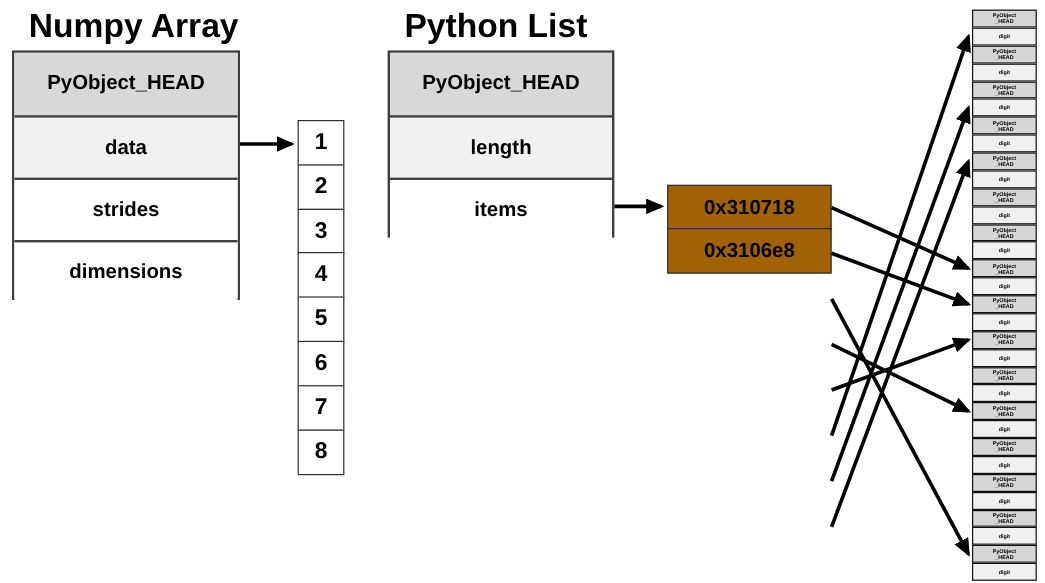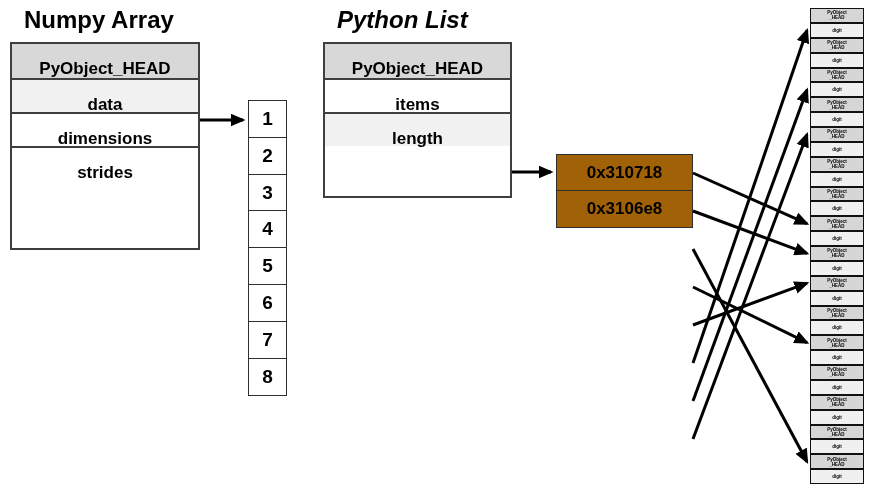--- a/index.html
+++ b/index.html
@@ -1,22 +1,22 @@
 <!DOCTYPE html>
 <html><head>
 <meta charset="utf-8">
 <style>
   html,body{margin:0;padding:0;background:#ffffff;}
   body{font-family:"Liberation Sans", sans-serif; color:#000;}
   #stage{position:relative;width:871px;height:486px;background:#fff;overflow:hidden;}
 
-  .diagram-title{position:absolute;font-size:24px;font-weight:700;letter-spacing:0;white-space:nowrap;}
+  .diagram-title{position:absolute;font-size:28px;font-weight:700;letter-spacing:0;white-space:nowrap;}
 
   .struct{position:absolute;border:2px solid #3f3f3f;box-sizing:border-box;background:#fff;}
-  .srow{height:34px;line-height:50px;text-align:center;font-size:17px;font-weight:600;
+  .srow{height:52px;line-height:50px;text-align:center;font-size:17px;font-weight:600;
         box-sizing:border-box;background:#ffffff;}
   .srow + .srow{border-top:2px solid #3f3f3f;}
   .srow.head{background:#d8d8d8;}
   .srow.light{background:#f1f1f1;}
 
   .col{position:absolute;}
   .bcell{width:39px;height:38.4px;border:1.6px solid #2e2e2e;box-sizing:border-box;margin-top:-1.6px;
          background:#fff;text-align:center;line-height:35px;font-size:19px;font-weight:700;}
   .bcell:first-child{margin-top:0;}
 
@@ -35,41 +35,41 @@
 </head>
 <body>
 
 <div id="stage">
 
   <div class="diagram-title" style="left:24px;top:6px;">Numpy Array</div>
 
   <div class="struct" style="left:10px;top:42px;width:190px;height:208px;">
     <div class="srow head">PyObject_HEAD</div>
     <div class="srow light">data</div>
+    <div class="srow">strides</div>
     <div class="srow">dimensions</div>
-    <div class="srow">strides</div>
   </div>
 
   <div class="col" id="buffer-col" style="left:248px;top:100px;">
       <div class="bcell">1</div>
       <div class="bcell">2</div>
       <div class="bcell">3</div>
       <div class="bcell">4</div>
       <div class="bcell">5</div>
       <div class="bcell">6</div>
       <div class="bcell">7</div>
       <div class="bcell">8</div>
     </div>
 
-  <div class="diagram-title" style="left:337px;top:6px;font-style:italic;">Python List</div>
+  <div class="diagram-title" style="left:337px;top:6px;">Python List</div>
 
   <div class="struct" style="left:323px;top:42px;width:189px;height:156px;">
     <div class="srow head">PyObject_HEAD</div>
+    <div class="srow light">length</div>
     <div class="srow">items</div>
-    <div class="srow light">length</div>
   </div>
 
   <div class="col" id="pointer-col" style="left:556px;top:154px;">
       <div class="hcell">0x310718</div>
       <div class="hcell">0x3106e8</div>
     </div>
 
   <div class="col" id="objects-col" style="left:810px;top:8px;">
       <div class="ocell head">PyObject
 _HEAD</div>

